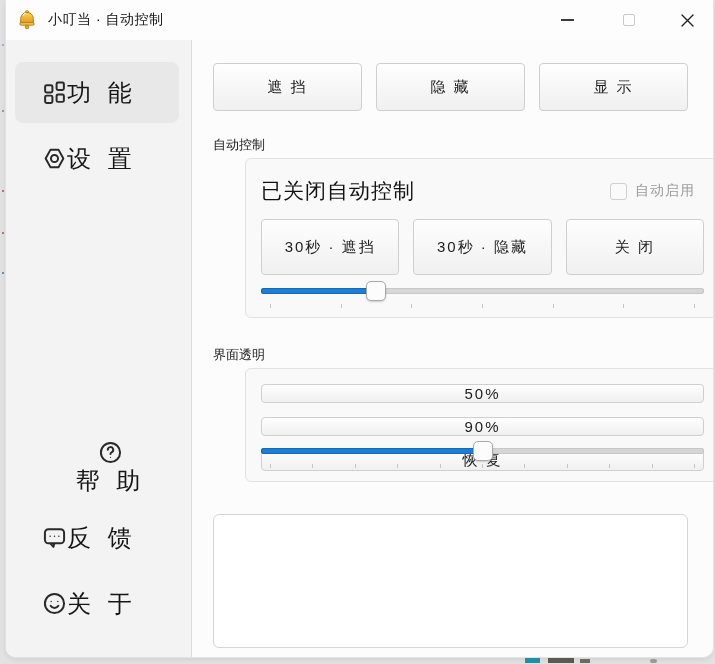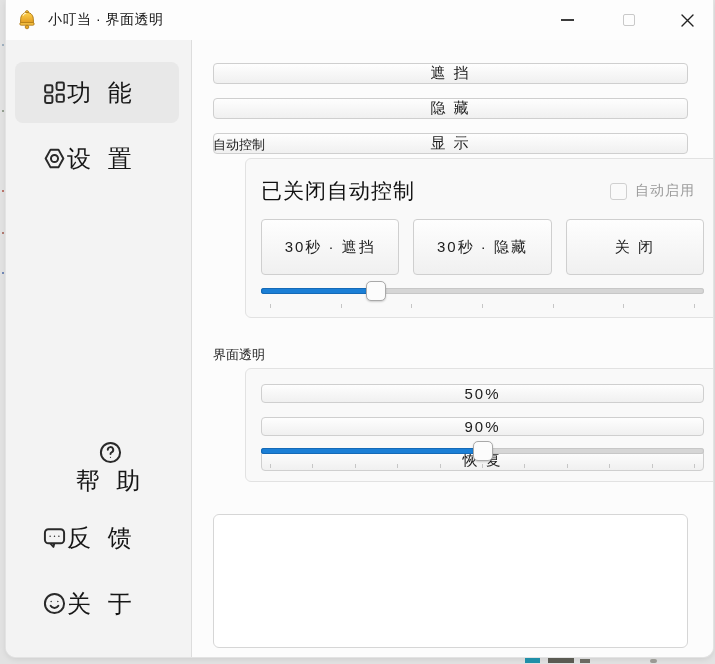--- a/index.html
+++ b/index.html
@@ -47,21 +47,21 @@
   .side-item.selected { background:#e8e8e8; }
   .side-item .s-icon { width:25px; height:25px; flex:0 0 auto; }
   .side-item .s-label { font-size:24px; margin-left:0; letter-spacing:5px; color:#161616; white-space:nowrap; }
   .pos-func { top:22px; }
   .pos-set  { top:88px; }
   .pos-help { top:400px;flex-direction:column; }
   .pos-feed { top:467px; }
   .pos-about{ top:533px; }
   
   .main { flex:1; background:#fcfcfc; position:relative; }
-  .content { position:absolute; left:21px; width:475px;flex-direction:column; }
+  .content { position:absolute; left:21px; width:475px; }
   .btn-row { display:flex; gap:14px; }
   .btn {
     flex:1; display:flex; align-items:center; justify-content:center;
     background:linear-gradient(#fefefe,#f0f0f0);
     border:1px solid #cfcfcf; border-radius:4px;
     font-size:15px; color:#1c1c1c; letter-spacing:2px;
     cursor:default; white-space:nowrap;
   }
   .row-top { top:23px; height:48px; }
   .row-top .btn { height:48px; }
@@ -143,21 +143,21 @@
             <stop offset="1" stop-color="#e09a1e"></stop>
           </linearGradient>
         </defs>
         <circle cx="11" cy="3.2" r="1.6" fill="url(#gold)" stroke="#a97410" stroke-width="0.8"></circle>
         <path d="M11 3.5 C6.6 3.5 4.6 7 4.6 10.8 L4.6 14.2 L17.4 14.2 L17.4 10.8 C17.4 7 15.4 3.5 11 3.5 Z" fill="url(#gold)" stroke="#a97410" stroke-width="0.9"></path>
         <rect x="3.8" y="13.6" width="14.4" height="2.6" rx="1.3" fill="#f6c245" stroke="#a97410" stroke-width="0.8"></rect>
         <circle cx="11" cy="18" r="1.8" fill="#e8a725" stroke="#a97410" stroke-width="0.8"></circle>
         <path d="M7.2 6.2 C7.8 5 9 4.4 9.8 4.4" stroke="#fff3c8" stroke-width="1.1" fill="none" stroke-linecap="round"></path>
       </svg>
     </span>
-    <span class="title-text">小叮当 · 界面透明</span>
+    <span class="title-text">小叮当 · 自动控制</span>
 
     <div class="win-btn btn-min">
       <span class="glyph-min"></span>
     </div>
     <div class="win-btn btn-max">
       <span class="glyph-max"></span>
     </div>
     <div class="win-btn btn-close">
       <svg width="15" height="15" viewBox="0 0 15 15">
         <path d="M2 2 L13 13 M13 2 L2 13" stroke="#222" stroke-width="1.4" stroke-linecap="round"></path>

